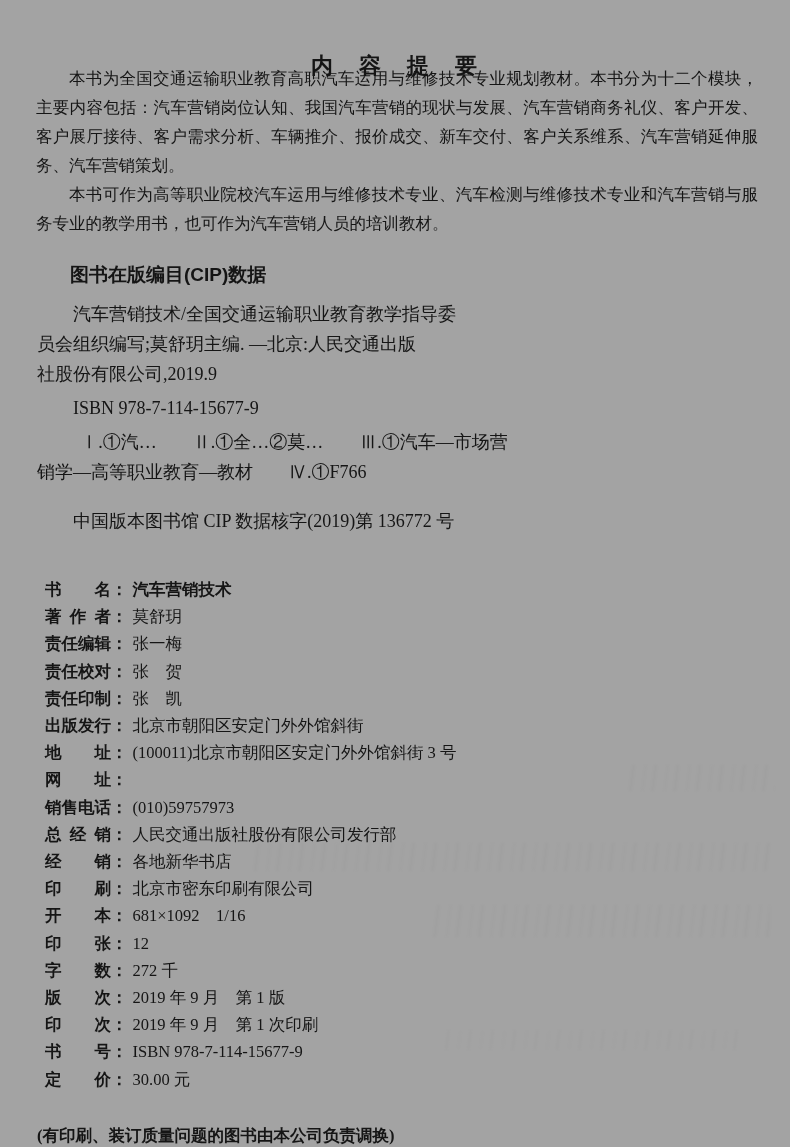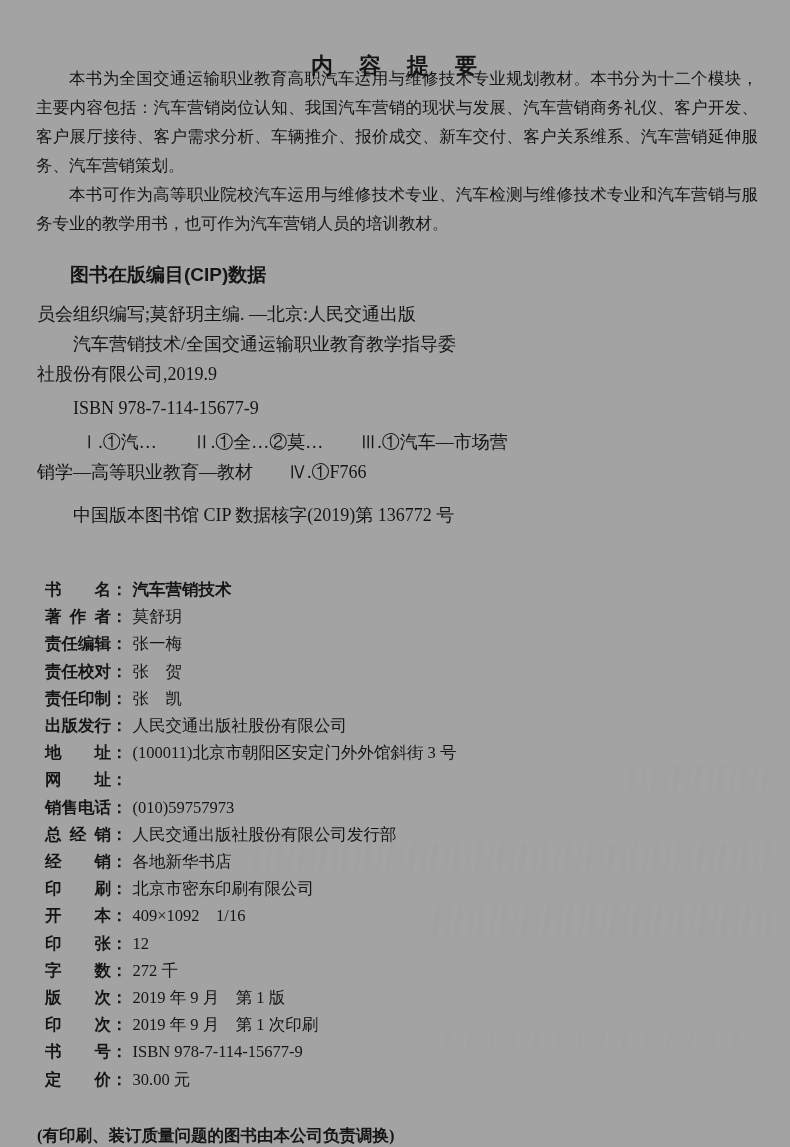--- a/index.html
+++ b/index.html
@@ -44,21 +44,21 @@
   }
   .cip-heading {
     font-size: 19px;
     line-height: 30px;
     margin: 0 0 9px 33px;
   }
   .cip-line { white-space: nowrap; }
   .ind  { padding-left: 2em; }
   .ind2 { padding-left: 2.4em; }
   .gap-sm { margin-top: 4px; }
-  .gap-md { margin-top: 13px; }
+  .gap-md { margin-top: 19px; }
 
   
   .colophon {
     position: absolute;
     top: 576px; left: 45px;
     width: 710px;
     font-size: 16.5px;
   }
   .row { display: flex; align-items: baseline; line-height: 27.2px; white-space: nowrap; }
   .k {
@@ -108,22 +108,22 @@
 
   <h1 class="doc-title hei">内　容　提　要</h1>
 
   <div class="summary">
     <p>本书为全国交通运输职业教育高职汽车运用与维修技术专业规划教材。本书分为十二个模块，主要内容包括：汽车营销岗位认知、我国汽车营销的现状与发展、汽车营销商务礼仪、客户开发、客户展厅接待、客户需求分析、车辆推介、报价成交、新车交付、客户关系维系、汽车营销延伸服务、汽车营销策划。</p>
     <p>本书可作为高等职业院校汽车运用与维修技术专业、汽车检测与维修技术专业和汽车营销与服务专业的教学用书，也可作为汽车营销人员的培训教材。</p>
   </div>
 
   <div class="cip">
     <div class="cip-heading hei">图书在版编目(CIP)数据</div>
+    <div class="cip-line ind">汽车营销技术/全国交通运输职业教育教学指导委</div>
     <div class="cip-line">员会组织编写;莫舒玥主编. —北京:人民交通出版</div>
-    <div class="cip-line ind">汽车营销技术/全国交通运输职业教育教学指导委</div>
     <div class="cip-line">社股份有限公司,2019.9</div>
     <div class="cip-line ind gap-sm">ISBN 978-7-114-15677-9</div>
     <div class="cip-line ind2 gap-sm">Ⅰ.①汽…　　Ⅱ.①全…②莫…　　Ⅲ.①汽车—市场营</div>
     <div class="cip-line">销学—高等职业教育—教材　　Ⅳ.①F766</div>
     <div class="cip-line ind gap-md">中国版本图书馆 CIP 数据核字(2019)第 136772 号</div>
   </div>
 
   <div class="colophon">
     <div class="row">
       <span class="k">书名</span>
@@ -146,21 +146,21 @@
         <span class="v">张　贺</span>
     </div>
     <div class="row">
       <span class="k">责任印制</span>
         <span class="sep">：</span>
         <span class="v">张　凯</span>
     </div>
     <div class="row">
       <span class="k">出版发行</span>
         <span class="sep">：</span>
-        <span class="v">人民交通出版社股份有限公司</span>
+        <span class="v">北京市朝阳区安定门外外馆斜街</span>
     </div>
     <div class="row">
       <span class="k">地址</span>
         <span class="sep">：</span>
         <span class="v">(100011)北京市朝阳区安定门外外馆斜街 3 号</span>
     </div>
     <div class="row">
       <span class="k">网址</span>
         <span class="sep">：</span>
     </div>
@@ -180,21 +180,21 @@
         <span class="v">各地新华书店</span>
     </div>
     <div class="row">
       <span class="k">印刷</span>
         <span class="sep">：</span>
         <span class="v">北京市密东印刷有限公司</span>
     </div>
     <div class="row">
       <span class="k">开本</span>
         <span class="sep">：</span>
-        <span class="v">409×1092　1/16</span>
+        <span class="v">681×1092　1/16</span>
     </div>
     <div class="row">
       <span class="k">印张</span>
         <span class="sep">：</span>
         <span class="v">12</span>
     </div>
     <div class="row">
       <span class="k">字数</span>
         <span class="sep">：</span>
         <span class="v">272 千</span>

